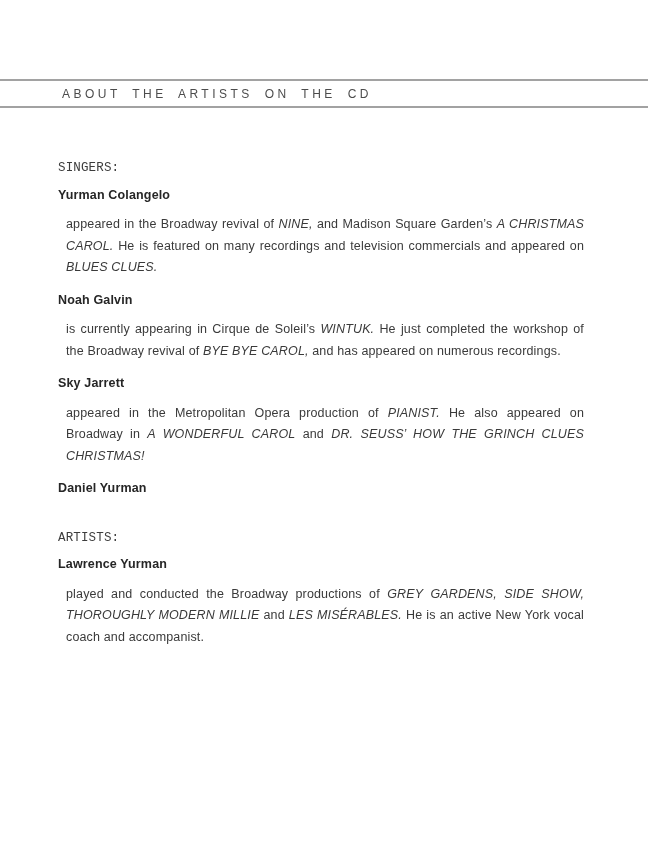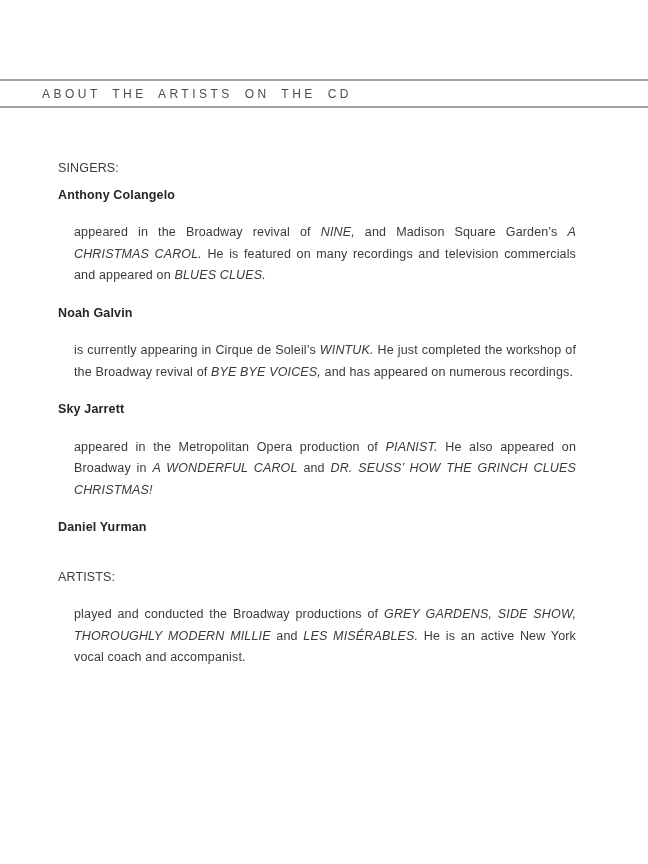--- a/index.html
+++ b/index.html
@@ -16,49 +16,50 @@
     color: #3a3a3a;
     overflow: hidden;
   }
   .header-band {
     margin-top: 79px;
     border-top: 2px solid #a2a2a2;
     border-bottom: 2px solid #a2a2a2;
     height: 29px;
     display: flex;
     align-items: center;
-    padding-left: 42px;
+    padding-left: 62px;
     box-sizing: border-box;
   }
   .page-title {
     font-size: 12px;
     letter-spacing: 3.5px;
     word-spacing: 5px;
     color: #4c4c4c;
     white-space: nowrap;
   }
   .content {
     margin: 50px 56px 0 58px;
     font-size: 12.5px;
     line-height: 21.5px;
     letter-spacing: 0.15px;
   }
   .role-label {
     margin: 8px 0 5px 0;
     color: #3c3c3c;
+    font-family: Liberation Mono, monospace;
   }
   .artist {
     margin: 0 0 11px 0;
   }
   .artist-name {
     font-weight: bold;
     color: #262626;
   }
   .bio {
-    margin: 16px;
+    margin: 8px;
     text-align: justify;
   }
   .bio i {
     font-style: italic;
   }
   .section-pianist {
     margin-top: 28px;
   }
 </style>
 </head>
@@ -69,41 +70,42 @@
   <header class="header-band">
     <span class="page-title">ABOUT THE ARTISTS ON THE CD</span>
   </header>
 
   <main class="content">
 
     <section class="section-singers">
       <p class="role-label">SINGERS:</p>
 
       <article class="artist">
-        <div class="artist-name">Anthony Colangelo</div>
+        <div class="artist-name">Yurman Colangelo</div>
         <p class="bio">appeared in the Broadway revival of <i>NINE,</i> and Madison Square Garden’s <i>A CHRISTMAS CAROL.</i> He is featured on many recordings and television commercials and appeared on <i>BLUES CLUES.</i></p>
       </article>
 
       <article class="artist">
         <div class="artist-name">Noah Galvin</div>
-        <p class="bio">is currently appearing in Cirque de Soleil’s <i>WINTUK.</i> He just completed the workshop of the Broadway revival of <i>BYE BYE VOICES,</i> and has appeared on numerous recordings.</p>
+        <p class="bio">is currently appearing in Cirque de Soleil’s <i>WINTUK.</i> He just completed the workshop of the Broadway revival of <i>BYE BYE CAROL,</i> and has appeared on numerous recordings.</p>
       </article>
 
       <article class="artist">
         <div class="artist-name">Sky Jarrett</div>
         <p class="bio">appeared in the Metropolitan Opera production of <i>PIANIST.</i> He also appeared on Broadway in <i>A WONDERFUL CAROL</i> and <i>DR. SEUSS’ HOW THE GRINCH CLUES CHRISTMAS!</i></p>
       </article>
 
       <article class="artist">
         <div class="artist-name">Daniel Yurman</div>
       </article>
     </section>
 
     <section class="section-pianist">
       <p class="role-label">ARTISTS:</p>
 
       <article class="artist">
+        <div class="artist-name">Lawrence Yurman</div>
         <p class="bio">played and conducted the Broadway productions of <i>GREY GARDENS, SIDE SHOW, THOROUGHLY MODERN MILLIE</i> and <i>LES MISÉRABLES.</i> He is an active New York vocal coach and accompanist.</p>
       </article>
     </section>
 
   </main>
 </div>
 
 </body></html>

